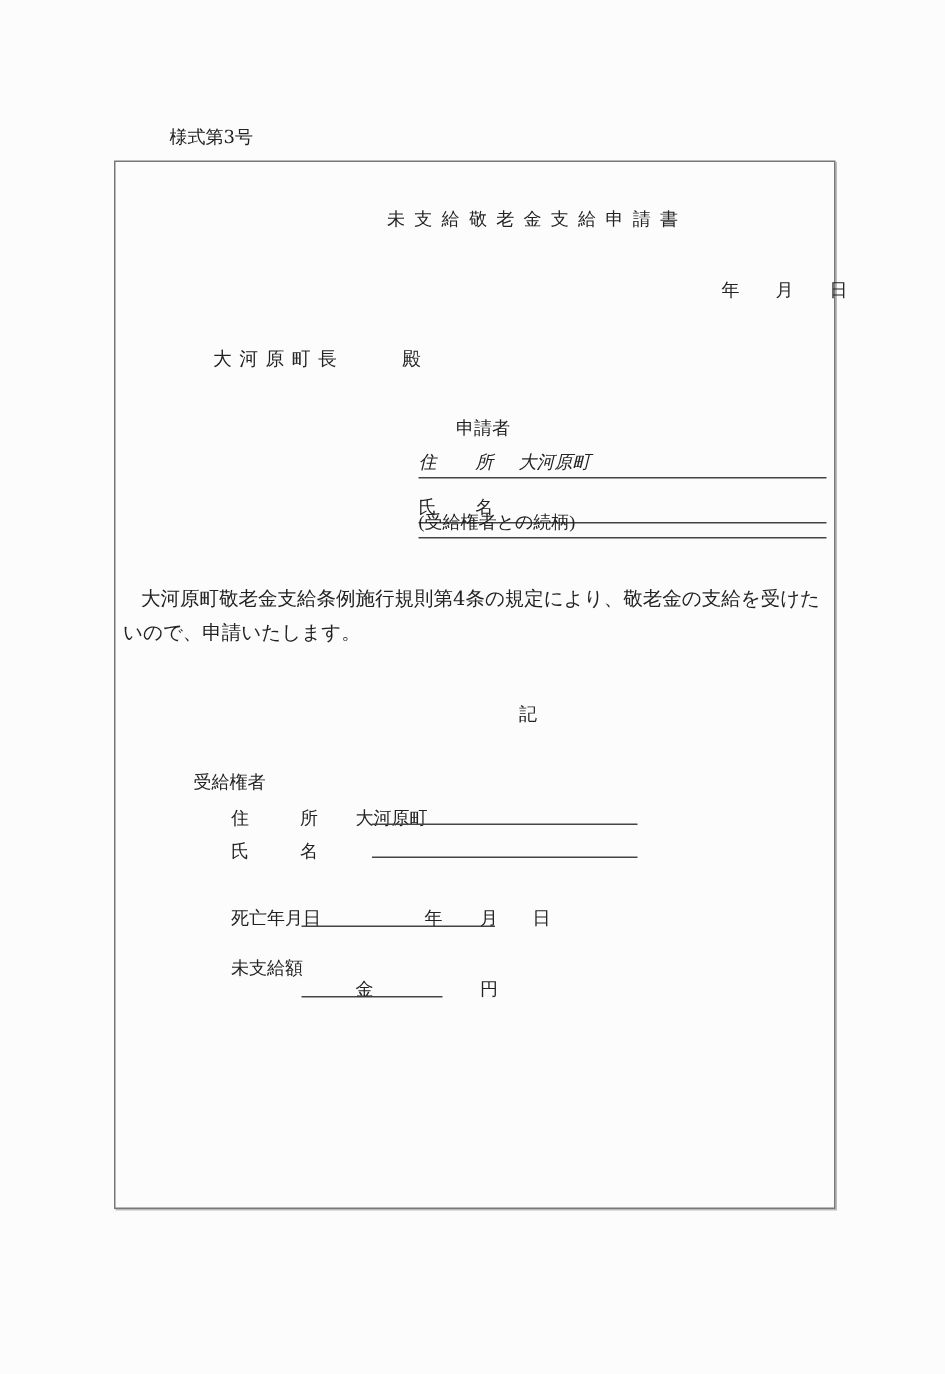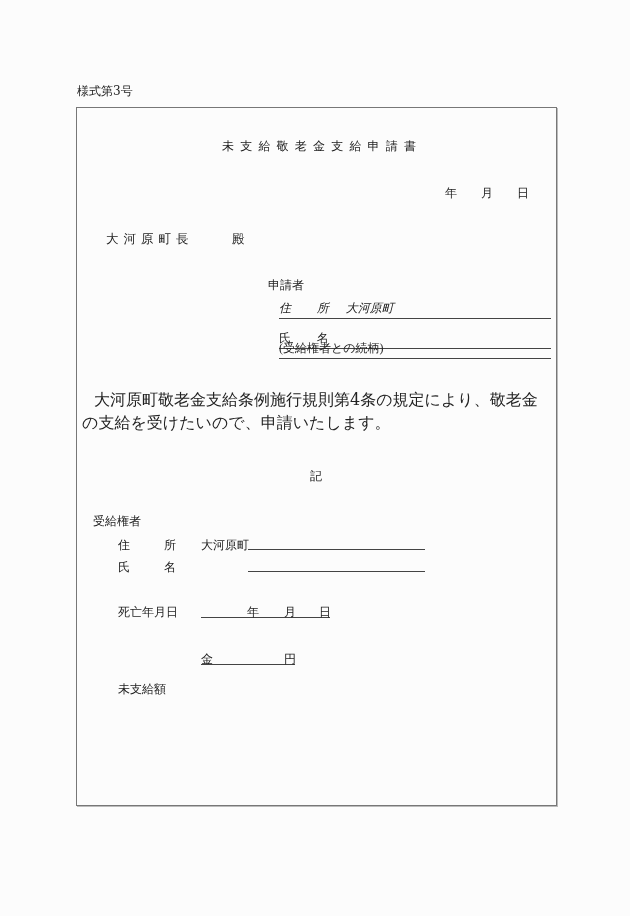--- a/index.html
+++ b/index.html
@@ -8,21 +8,21 @@
       background: #fcfcfc;
     }
     body {
       width: 630px;
       height: 916px;
       position: relative;
       font-family: "DejaVu Serif", "Liberation Serif", serif;
       color: #222;
       overflow: hidden;
     }
-    .abs { position: absolute; white-space: nowrap; }
+    .abs { position: absolute; white-space: nowrap; margin-left: 36px; }
     .form-number {
       left: 77px; top: 83px;
       font-size: 12px;
     }
     .frame {
       position: absolute;
       left: 76px; top: 107px;
       width: 479px; height: 697px;
       border: 1.5px solid #777;
       box-shadow: 1px 1px 0 #bbb;
@@ -57,21 +57,21 @@
       height: 18px;
       border-bottom: 1px solid #444;
       font-size: 12px;
       white-space: nowrap;
     }
     .spaced-label { letter-spacing: 11px; }
     .body-text {
       position: absolute;
       left: 82px; top: 388px;
       width: 470px;
-      font-size: 16px;
+      font-size: 13px;
       line-height: 23px;
       text-indent: 12px;
     }
     .ki {
       left: 310px; top: 468px;
       font-size: 12px;
     }
     .recipient-label {
       left: 93px; top: 513px;
       font-size: 12px;
@@ -129,16 +129,16 @@
 <div class="abs field-label-1" style="top:559px;">氏</div>
 <div class="abs field-label-2" style="top:559px;">名</div>
 <div class="line" style="left:248px; top:571px; width:177px;"></div>
 
 <div class="abs small" style="left:118px; top:604px;">死亡年月日</div>
 <div class="line" style="left:201px; top:617px; width:129px;"></div>
 <div class="abs small" style="left:247px; top:604px;">年</div>
 <div class="abs small" style="left:284px; top:604px;">月</div>
 <div class="abs small" style="left:319px; top:604px;">日</div>
 
-<div class="abs small" style="left:118px; top:681px;">未支給額</div>
+<div class="abs small" style="left:118px; top:637px;">未支給額</div>
 <div class="line" style="left:201px; top:664px; width:94px;"></div>
 <div class="abs small" style="left:201px; top:651px;">金</div>
 <div class="abs small" style="left:284px; top:651px;">円</div>
 
 </body></html>

